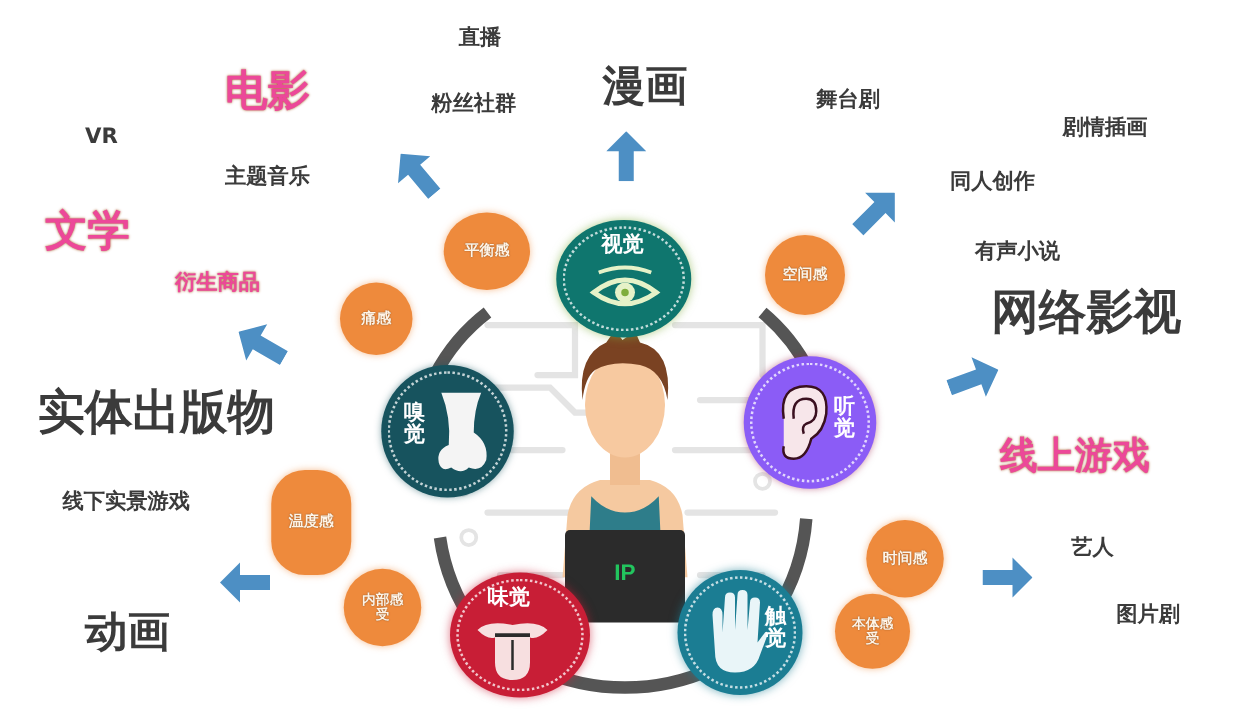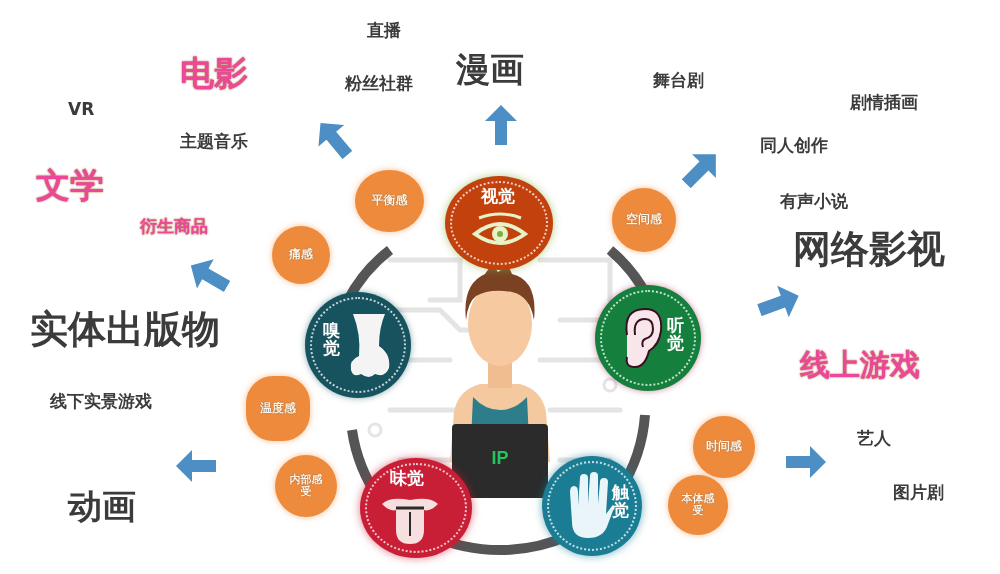--- a/index.html
+++ b/index.html
@@ -41,21 +41,21 @@
 </style>
 </head>
 <body>
 
 <div class="txt orange s-big" style="left:180px;top:56px;">电影</div>
 <div class="txt gray s13" style="left:367px;top:22px;">直播</div>
 <div class="txt gray s13" style="left:345px;top:75px;">粉丝社群</div>
 <div class="txt gray s13" style="left:68px;top:101px;">VR</div>
 <div class="txt gray s13" style="left:180px;top:133px;">主题音乐</div>
 
-<div class="txt gray s-big" style="left:456px;top:52px;text-align:right;">漫画</div>
+<div class="txt gray s-big" style="left:482px;top:52px;text-align:right;">漫画</div>
 
 <div class="txt orange s-big" style="left:36px;top:168px;">文学</div>
 <div class="txt orange s13" style="left:140px;top:218px;">衍生商品</div>
 <div class="txt gray s-xl" style="left:30px;top:310px;">实体出版物</div>
 <div class="txt gray s13" style="left:50px;top:393px;">线下实景游戏</div>
 
 <div class="txt gray s-big" style="left:68px;top:489px;">动画</div>
 
 <div class="txt gray s13" style="left:653px;top:72px;">舞台剧</div>
 <div class="txt gray s13" style="left:850px;top:94px;">剧情插画</div>
@@ -144,38 +144,38 @@
   <ellipse cx="60" cy="62" rx="32" ry="42" fill="#f7c9a0"></ellipse>
 
   <path d="M26 58 Q22 22 45 12 L52 2 L58 10 L68 3 L72 12 Q98 18 94 58 Q90 34 72 30 Q50 26 36 34 Q28 40 26 58 Z" fill="#7a4222"></path>
 </svg>
 
 <div class="abs" style="left:452px;top:424px;width:96px;height:68px;background:#2b2b2b;border-radius:4px 4px 0 0;display:flex;align-items:center;justify-content:center;">
   <span style="color:#22c55e;font-weight:bold;font-size:18px;font-family:'Liberation Sans',sans-serif;">IP</span>
 </div>
 <div class="abs" style="left:442px;top:492px;width:116px;height:6px;background:#2b2b2b;border-radius:0 0 4px 4px;"></div>
 
-<div class="sense" style="left:445px;top:176px;width:108px;height:94px;border-radius:50%;background:#c2410c;box-shadow:0 0 8px rgba(127,174,60,0.6);">
+<div class="sense" style="left:445px;top:176px;width:108px;height:94px;border-radius:50%;background:#0f766e;box-shadow:0 0 8px rgba(127,174,60,0.6);">
   <span class="sense-label" style="top:12px;left:36px;">视觉</span>
   <svg style="position:absolute;left:26px;top:36px;" width="58" height="40" viewBox="0 0 58 40">
     <path d="M4 22 Q29 2 54 22 Q29 40 4 22 Z" fill="none" stroke="#e6f2c8" stroke-width="4"></path>
     <circle cx="29" cy="22" r="8" fill="#e6f2c8"></circle>
     <circle cx="29" cy="22" r="3" fill="#7fae3c"></circle>
     <path d="M8 6 Q29 -2 50 6" fill="none" stroke="#e6f2c8" stroke-width="3"></path>
   </svg>
 </div>
 
 <div class="sense" style="left:305px;top:292px;width:106px;height:106px;background:#17535e;box-shadow:0 0 6px rgba(23,83,94,0.5);">
   <span class="sense-label" style="left:18px;top:30px;width:18px;white-space:normal;">嗅觉</span>
   <svg style="position:absolute;left:44px;top:22px;" width="44" height="66" viewBox="0 0 44 66">
     <path d="M4 0 H36 Q30 14 30 32 Q42 40 40 54 Q36 64 26 60 Q20 66 12 60 Q4 64 2 56 Q0 46 10 42 Q12 20 4 0 Z" fill="#f4f4f4"></path>
   </svg>
 </div>
 
-<div class="sense" style="left:595px;top:285px;width:106px;height:106px;background:#15803d;box-shadow:0 0 6px rgba(155,30,74,0.5);">
+<div class="sense" style="left:595px;top:285px;width:106px;height:106px;background:#8b5cf6;box-shadow:0 0 6px rgba(155,30,74,0.5);">
   <svg style="position:absolute;left:22px;top:20px;" width="50" height="66" viewBox="0 0 50 66">
     <path d="M10 30 Q6 4 28 4 Q46 4 44 26 Q42 40 32 46 Q28 62 18 62 Q8 62 10 52" fill="#f7e6ea" stroke="#3a1020" stroke-width="2"></path>
     <path d="M18 30 Q16 14 28 14 Q36 14 36 24 Q36 32 28 34 Q24 36 26 42" fill="none" stroke="#3a1020" stroke-width="2"></path>
   </svg>
   <span class="sense-label" style="left:72px;top:32px;width:18px;white-space:normal;">听觉</span>
 </div>
 
 <div class="sense" style="left:360px;top:458px;width:100px;height:100px;background:#c81e36;box-shadow:0 0 8px rgba(200,30,54,0.6);padding-left:12px;">
   <span class="sense-label" style="top:12px;left:30px;">味觉</span>
   <svg style="position:absolute;left:20px;top:38px;" width="60" height="50" viewBox="0 0 60 50">
@@ -188,16 +188,16 @@
 <div class="sense" style="left:542px;top:456px;width:100px;height:100px;background:#1b7d93;box-shadow:0 0 8px rgba(27,125,147,0.6);">
   <svg style="position:absolute;left:22px;top:16px;" width="50" height="68" viewBox="0 0 50 68">
     <path d="M6 20 Q6 14 10 14 Q14 14 14 20 L14 34 L16 6 Q16 2 20 2 Q24 2 24 6 L24 32 L26 4 Q26 0 30 0 Q34 0 34 4 L34 32 L36 10 Q36 6 40 6 Q44 6 44 10 L42 42 L48 34 Q50 32 50 36 L44 52 Q40 66 24 66 Q8 66 8 50 Z" fill="#e9f5f8"></path>
   </svg>
   <span class="sense-label" style="left:70px;top:28px;width:18px;white-space:normal;font-family:Liberation Serif, serif;">触觉</span>
 </div>
 
 <div class="orb" style="left:355px;top:170px;width:69px;height:62px;">平衡感</div>
 <div class="orb" style="left:272px;top:226px;width:58px;height:58px;">痛感</div>
 <div class="orb" style="left:612px;top:188px;width:64px;height:64px;">空间感</div>
-<div class="orb" style="left:246px;top:376px;width:64px;height:65px;border-radius:27px;">温度感</div>
+<div class="orb" style="left:217px;top:376px;width:64px;height:84px;border-radius:27px;">温度感</div>
 <div class="orb" style="left:275px;top:455px;width:62px;height:62px;font-size:11px;white-space:normal;padding:10px;box-sizing:border-box;">内部感受</div>
 <div class="orb" style="left:693px;top:384px;width:62px;height:62px;margin-top:32px;">时间感</div>
 <div class="orb" style="left:668px;top:475px;width:60px;height:60px;font-size:11px;white-space:normal;padding:10px;box-sizing:border-box;">本体感受</div>
 
 </body></html>

